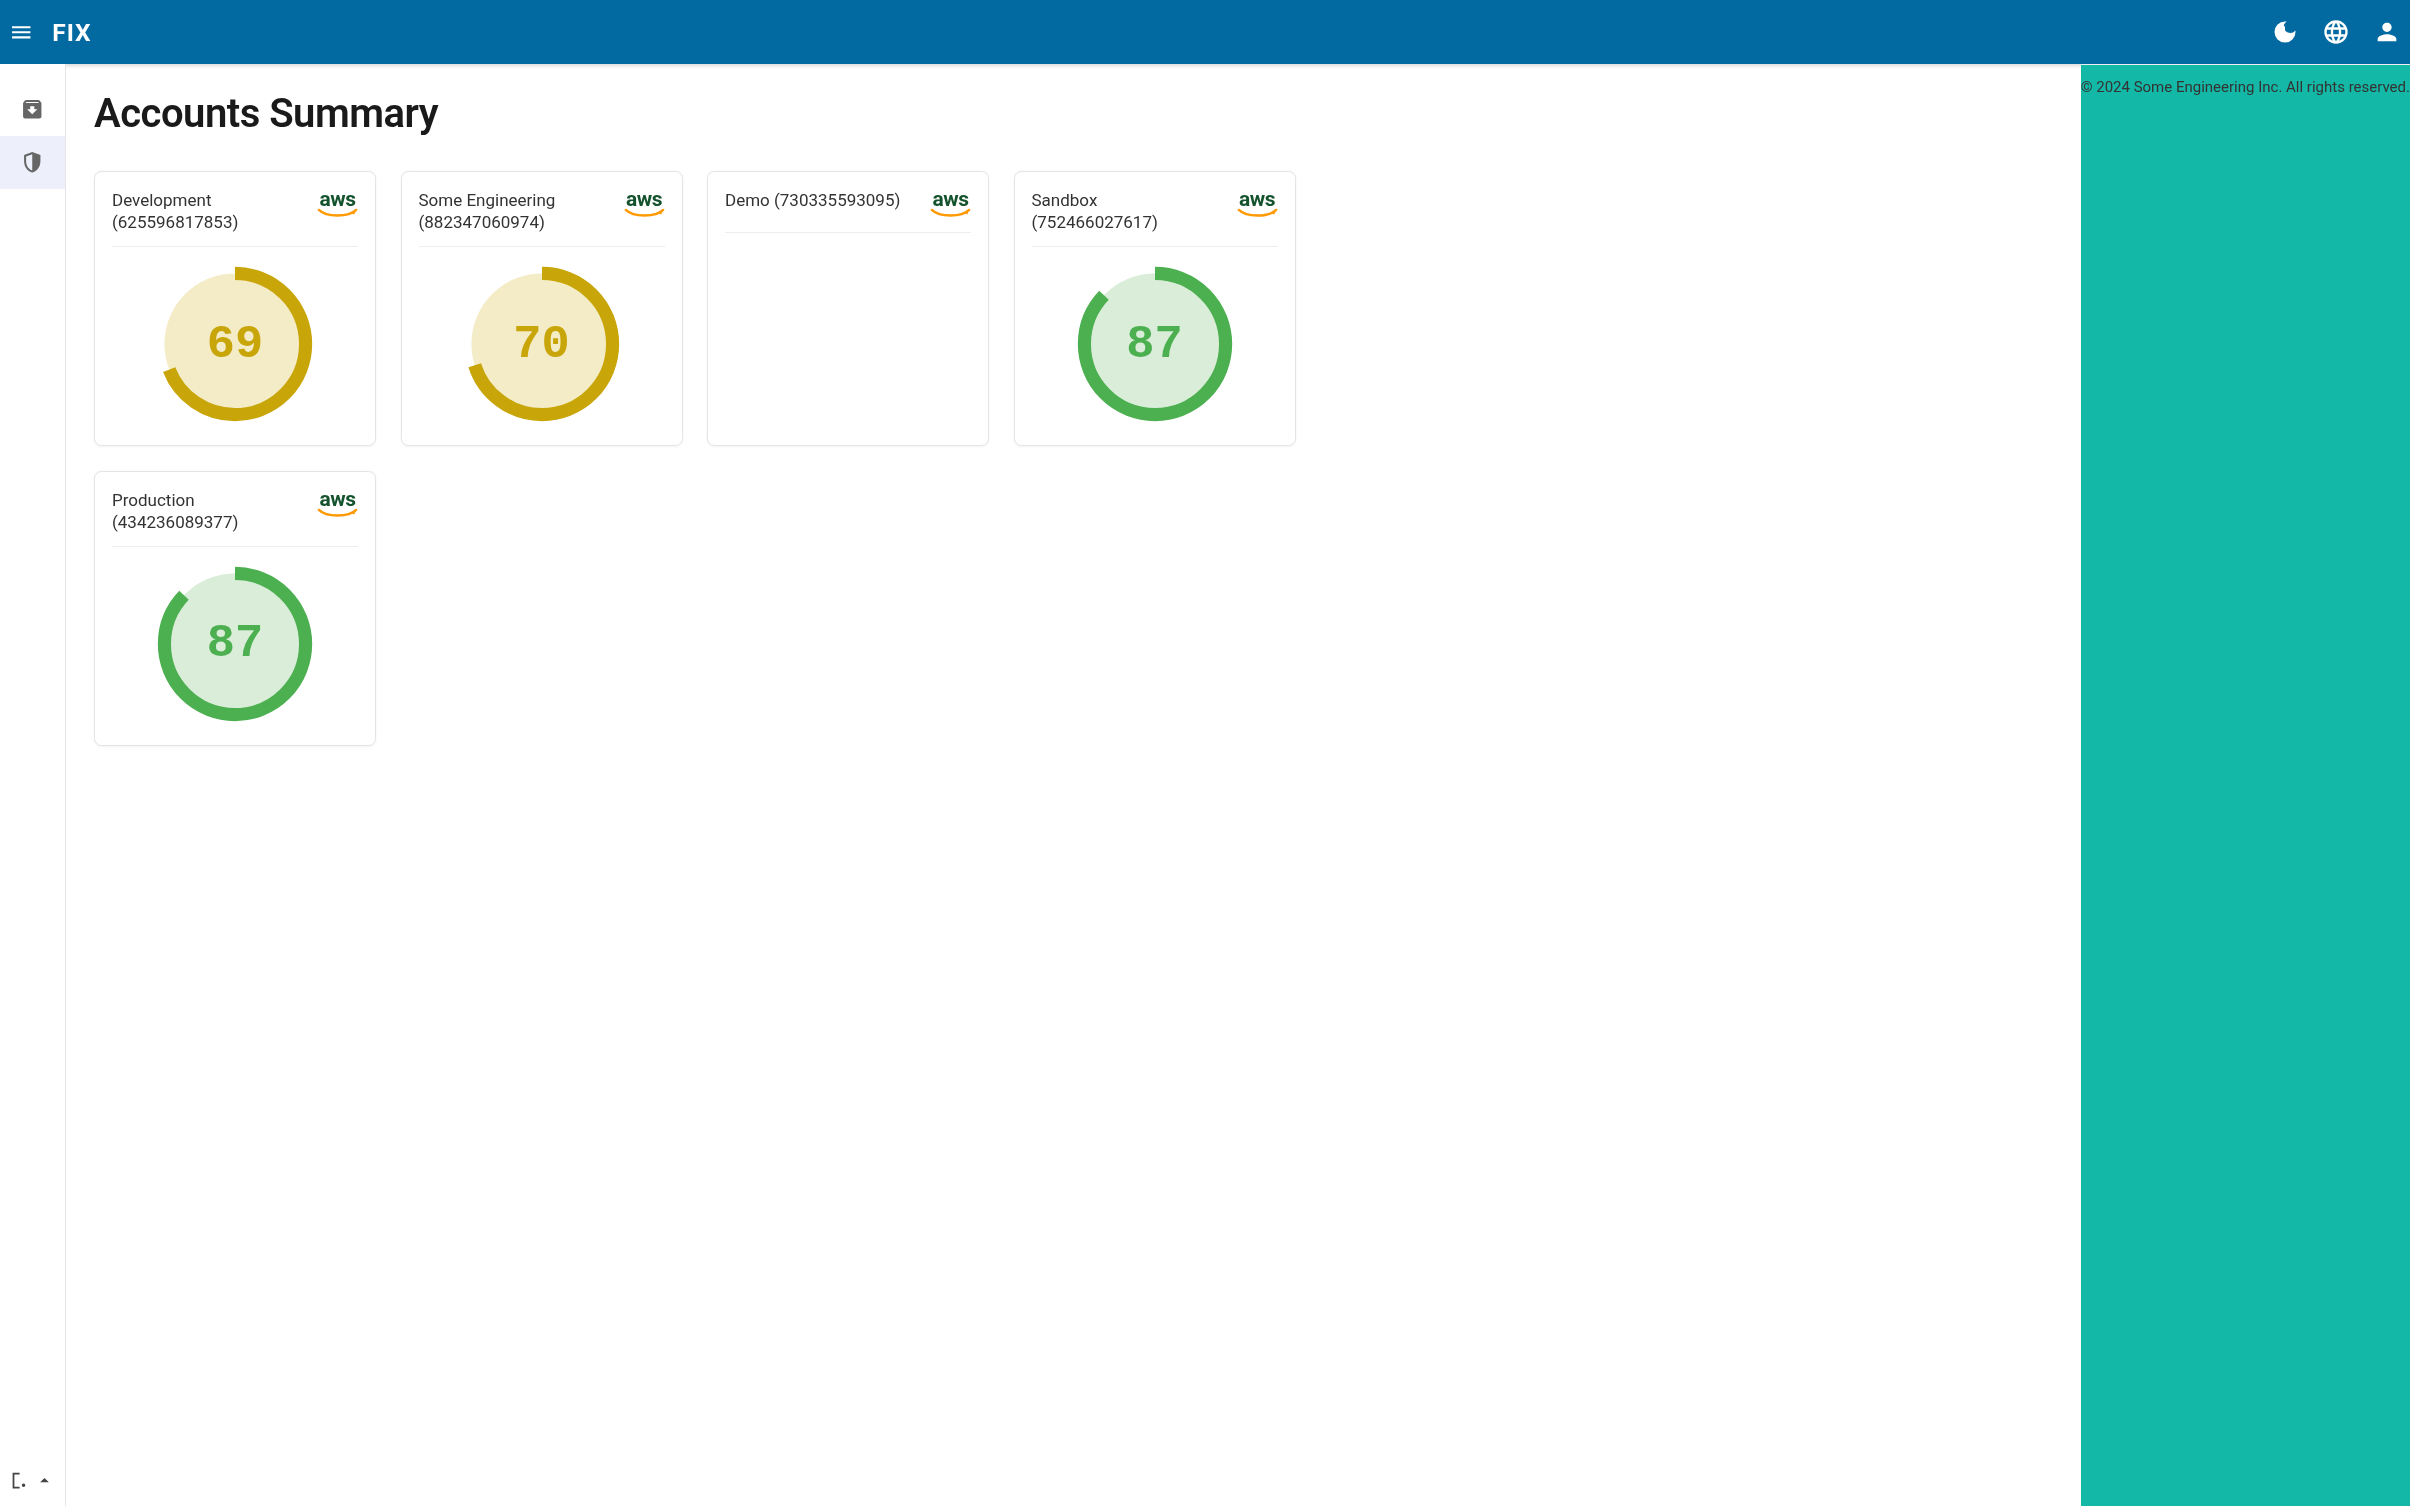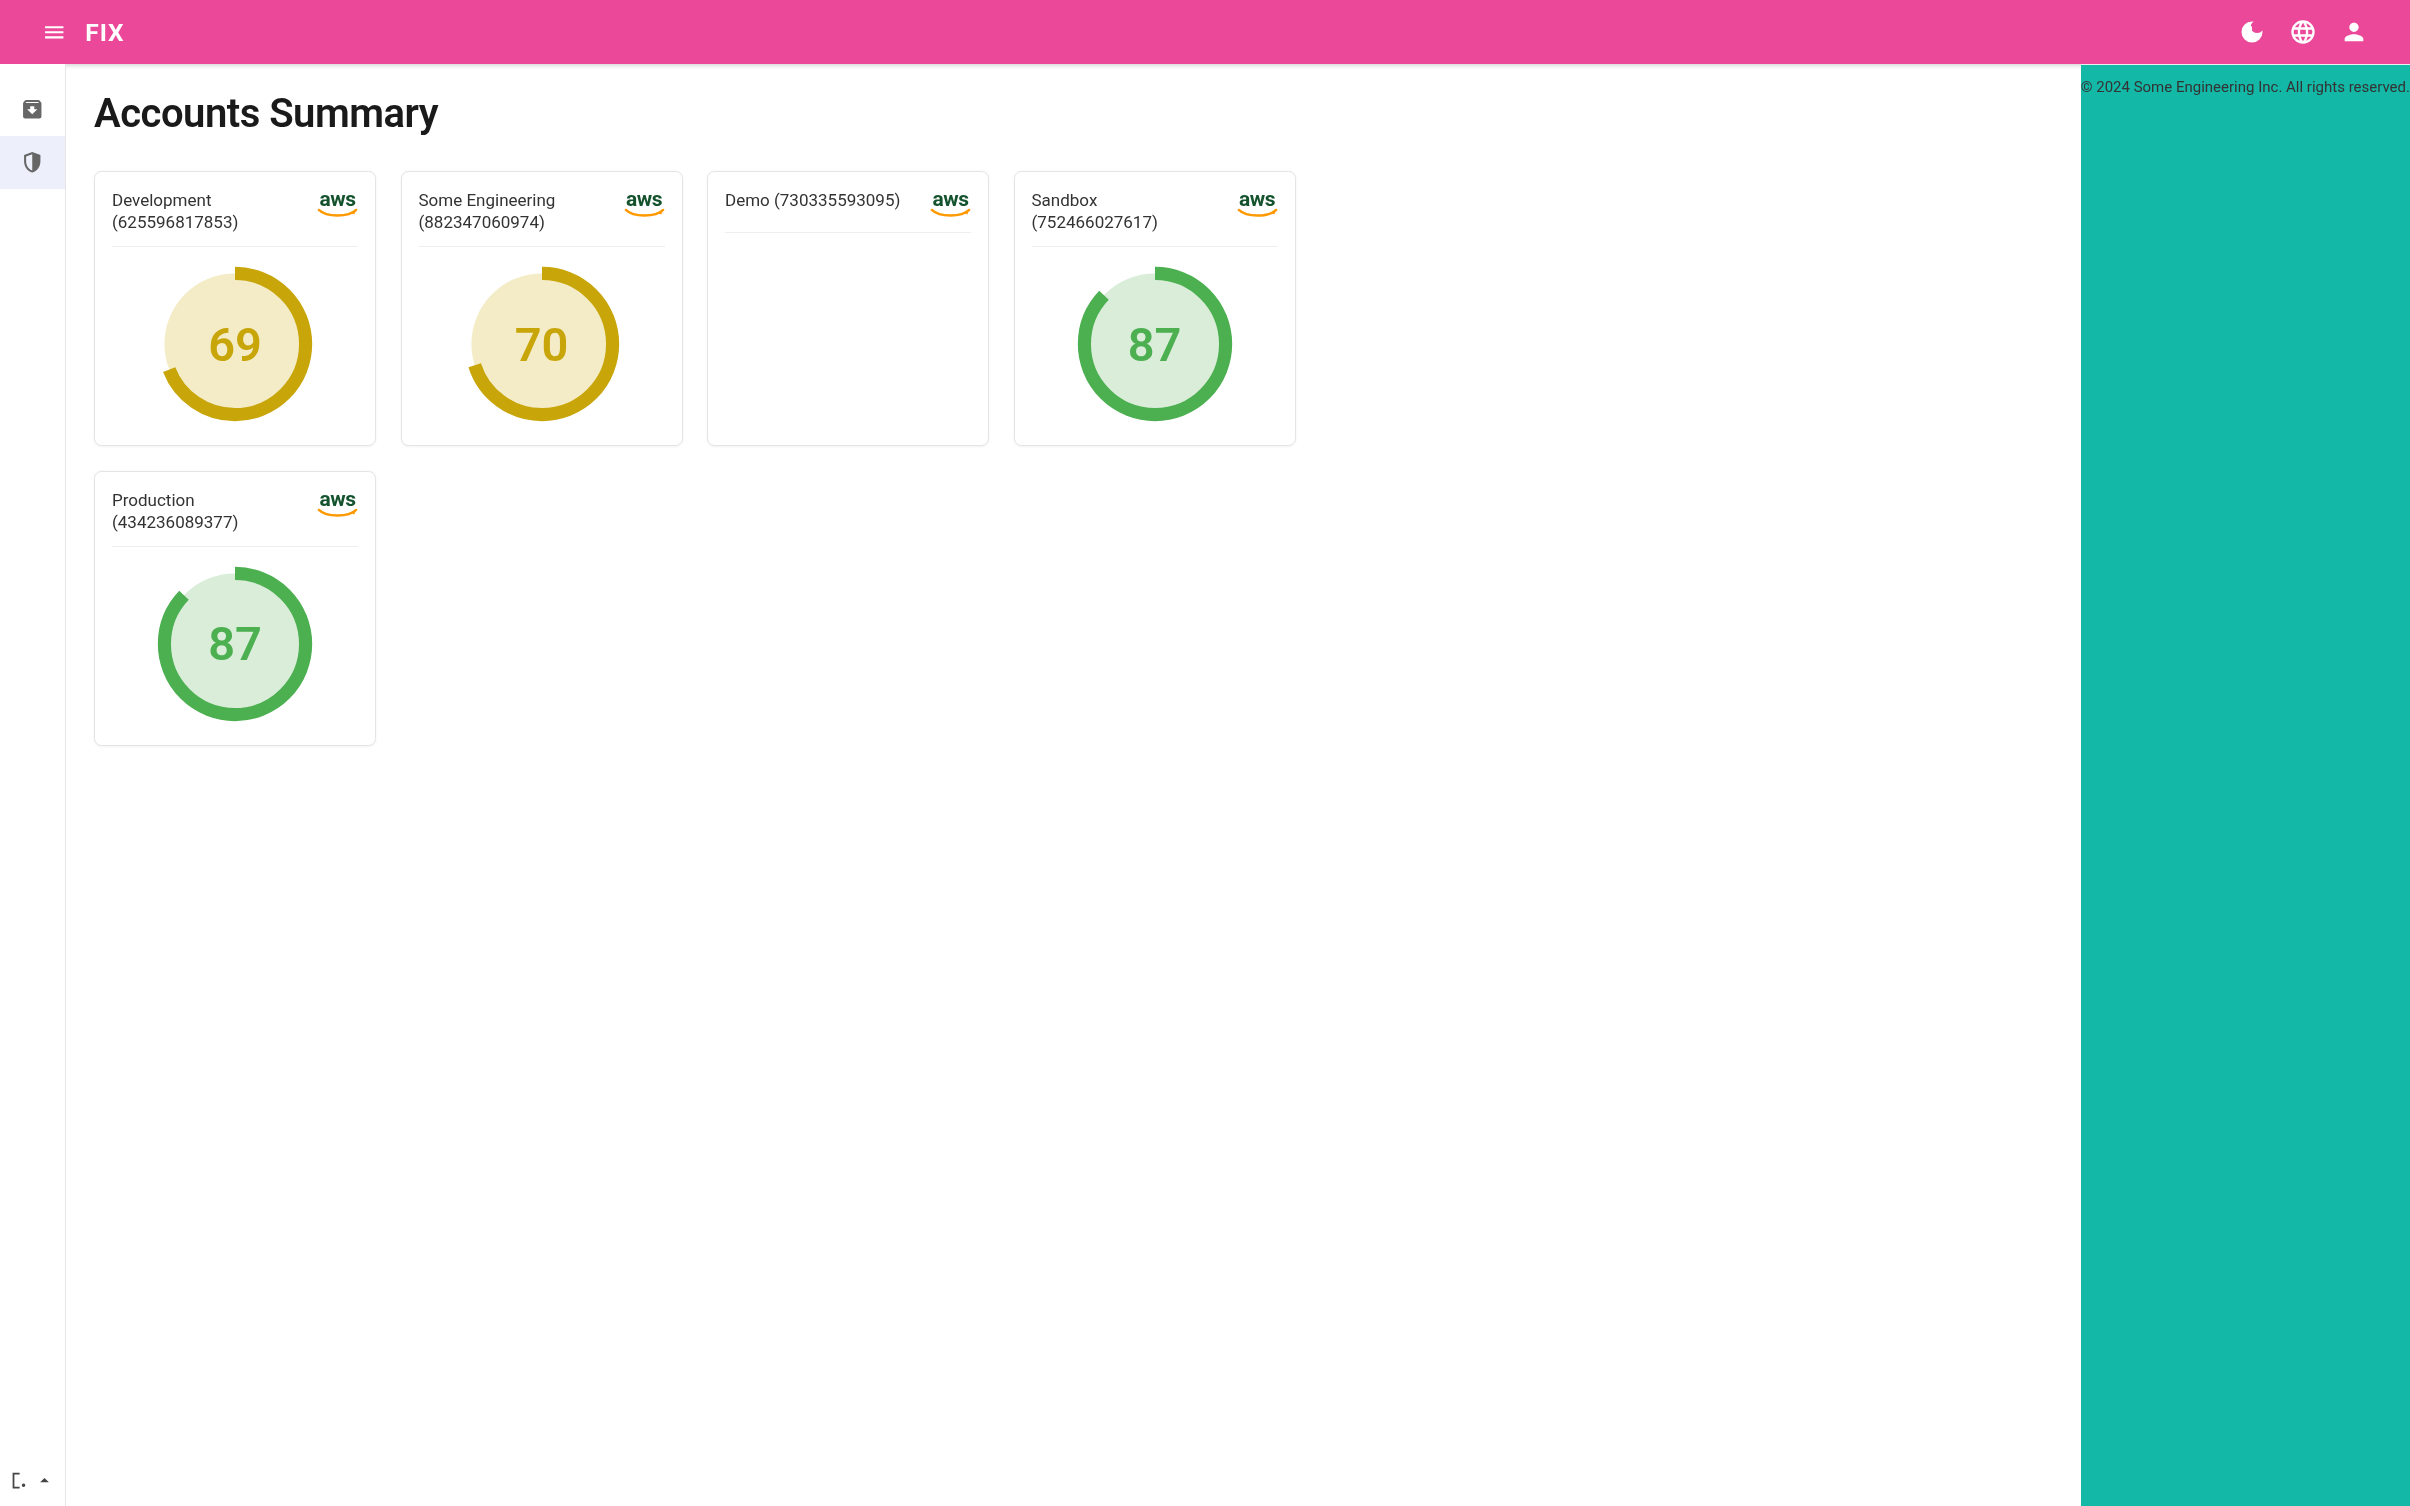--- a/index.html
+++ b/index.html
@@ -2,24 +2,24 @@
 <html style="font-size:15px"><head>
 <meta charset="utf-8">
 <style>
   * { box-sizing: border-box; margin: 0; padding: 0; }
   html, body { height: 100%; font-family: -apple-system, BlinkMacSystemFont, "Segoe UI", Roboto, Helvetica, Arial, sans-serif; background: #fff; }
   body { display: flex; flex-direction: column; }
 
   
   .appbar {
     height: 64px;
-    background: #ec4899;
+    background: #0369a1;
     display: flex;
     align-items: center;
-    padding: 0 34px;
+    padding: 0 1px;
     color: #fff;
     box-shadow: 0 1.9px 3.8px rgba(0,0,0,.15);
     flex-shrink: 0;
   }
   .appbar .menu-btn { width: 40px; height: 40px; display:flex; align-items:center; justify-content:center; cursor:pointer; border-radius:50%; }
   .appbar .brand { font-size: 24.5px; font-weight: 700; letter-spacing: 0.9px; margin-left: 11.3px; }
   .appbar-spacer { flex: 1; }
   .appbar .icon-btn { width: 45px; height: 45px; display:flex; align-items:center; justify-content:center; cursor:pointer; border-radius:50%; margin-left: 5.6px; }
   .appbar svg { fill: #fff; }
 
@@ -85,21 +85,21 @@
     gap: 17px;
     padding-bottom: 13px;
     border-bottom: 0.9px solid #eee;
   }
   .card-title-wrap { display:flex; flex-direction:column; }
   .card-title { font-size: 17px; color:#333; line-height:1.3; }
   .aws-badge { display:flex; flex-direction:column; align-items:center; line-height:1; }
   .aws-badge .aws-text { font-size: 21px; font-weight: 700; color:#14532d; letter-spacing:-0.5px; }
   .aws-badge svg { margin-top:-1.9px; }
 
-  .gauge-wrap { flex:1; display:flex; align-items:flex-end; justify-content:center; padding-top: 17px; }
+  .gauge-wrap { flex:1; display:flex; align-items:flex-end; justify-content:center; padding-top: 17px; font-family: Liberation Mono, monospace; }
   .gauge { position:relative; width: 160px; height:160px; }
   .gauge svg { transform: rotate(-90deg); }
   .gauge-value {
     position:absolute; inset:0;
     display:flex; align-items:center; justify-content:center;
     font-size: 47px; font-weight:600;
   }
 
   
   .footer {

